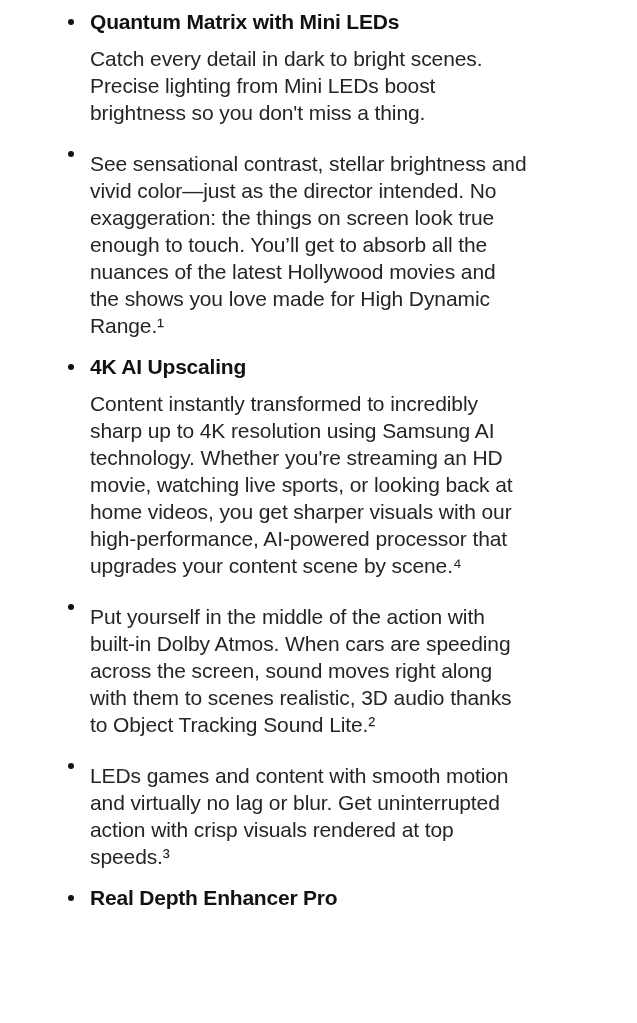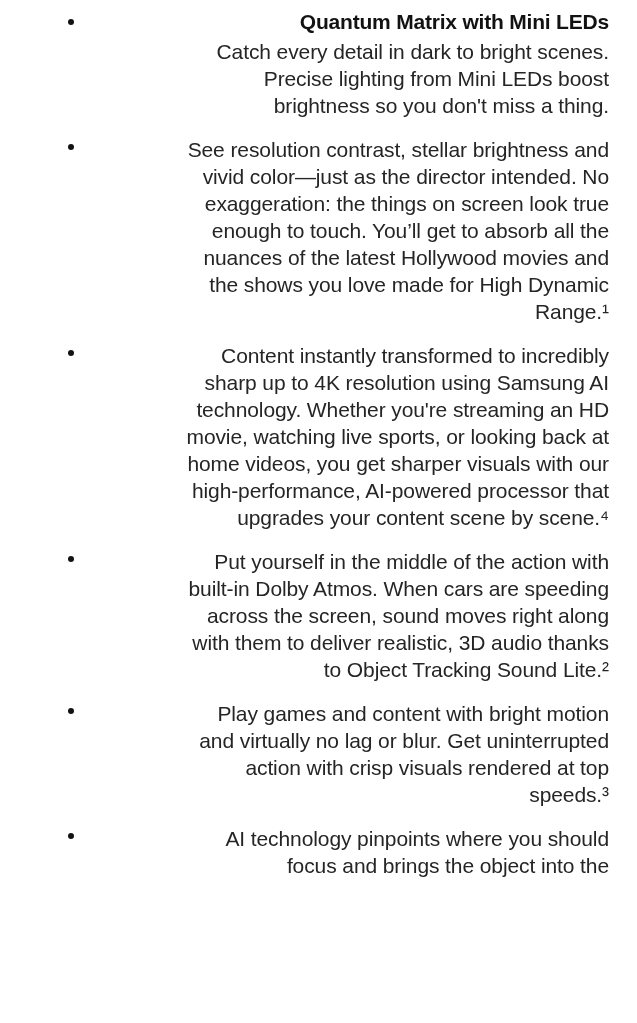--- a/index.html
+++ b/index.html
@@ -22,31 +22,30 @@
     flex: 0 0 auto;
     width: 6px;
     height: 6px;
     border-radius: 50%;
     background: var(--heading-color, #121212);
     margin: 11px 16px 0 0;
   }
   .feature-body {
     flex: 1 1 auto;
     min-width: 0;
-    text-align: right;
   }
   .feature-title {
     font-size: 21px;
     line-height: 27px;
     font-weight: 700;
     color: var(--heading-color, #121212);
     letter-spacing: -0.2px;
   }
   .feature-desc {
-    margin-top: 3px;
+    margin-top: 10px;
     font-size: 21px;
     line-height: 27px;
     font-weight: 400;
     color: var(--body-color, #252525);
     letter-spacing: -0.1px;
     white-space: pre-line;
   }
 </style>
 </head>
 <body style="background: rgb(255, 255, 255);">
@@ -59,65 +58,65 @@
       <div class="feature-title">Quantum Matrix with Mini LEDs</div>
       <div class="feature-desc">Catch every detail in dark to bright scenes.
 Precise lighting from Mini LEDs boost
 brightness so you don't miss a thing.</div>
     </div>
   </div>
 
   <div class="feature-item">
     <span class="bullet"></span>
     <div class="feature-body">
-      <div class="feature-desc">See resolution contrast, stellar brightness and
+      <div class="feature-desc">See sensational contrast, stellar brightness and
 vivid color—just as the director intended. No
 exaggeration: the things on screen look true
 enough to touch. You’ll get to absorb all the
 nuances of the latest Hollywood movies and
 the shows you love made for High Dynamic
 Range.¹</div>
     </div>
   </div>
 
   <div class="feature-item">
     <span class="bullet"></span>
     <div class="feature-body">
+      <div class="feature-title">4K AI Upscaling</div>
       <div class="feature-desc">Content instantly transformed to incredibly
 sharp up to 4K resolution using Samsung AI
 technology. Whether you're streaming an HD
 movie, watching live sports, or looking back at
 home videos, you get sharper visuals with our
 high-performance, AI-powered processor that
 upgrades your content scene by scene.⁴</div>
     </div>
   </div>
 
   <div class="feature-item">
     <span class="bullet"></span>
     <div class="feature-body">
       <div class="feature-desc">Put yourself in the middle of the action with
 built-in Dolby Atmos. When cars are speeding
 across the screen, sound moves right along
-with them to deliver realistic, 3D audio thanks
+with them to scenes realistic, 3D audio thanks
 to Object Tracking Sound Lite.²</div>
     </div>
   </div>
 
   <div class="feature-item">
     <span class="bullet"></span>
     <div class="feature-body">
-      <div class="feature-desc">Play games and content with bright motion
+      <div class="feature-desc">LEDs games and content with smooth motion
 and virtually no lag or blur. Get uninterrupted
 action with crisp visuals rendered at top
 speeds.³</div>
     </div>
   </div>
 
   <div class="feature-item">
     <span class="bullet"></span>
     <div class="feature-body">
-      <div class="feature-desc">AI technology pinpoints where you should
-focus and brings the object into the</div>
+      <div class="feature-title">Real Depth Enhancer Pro</div>
     </div>
   </div>
 
 </div>
 
 </body></html>

